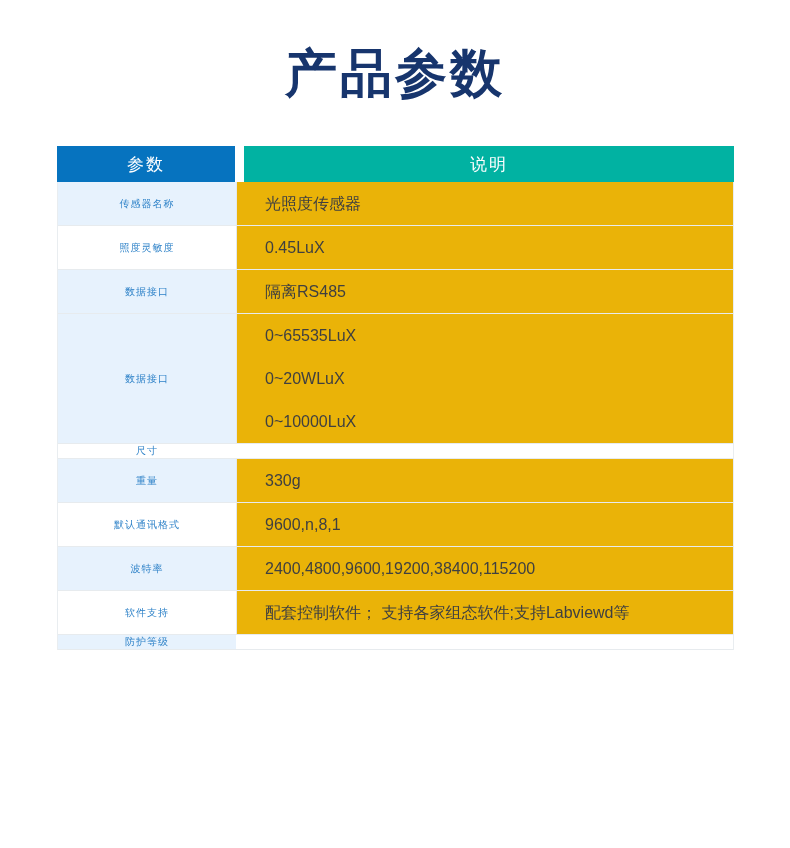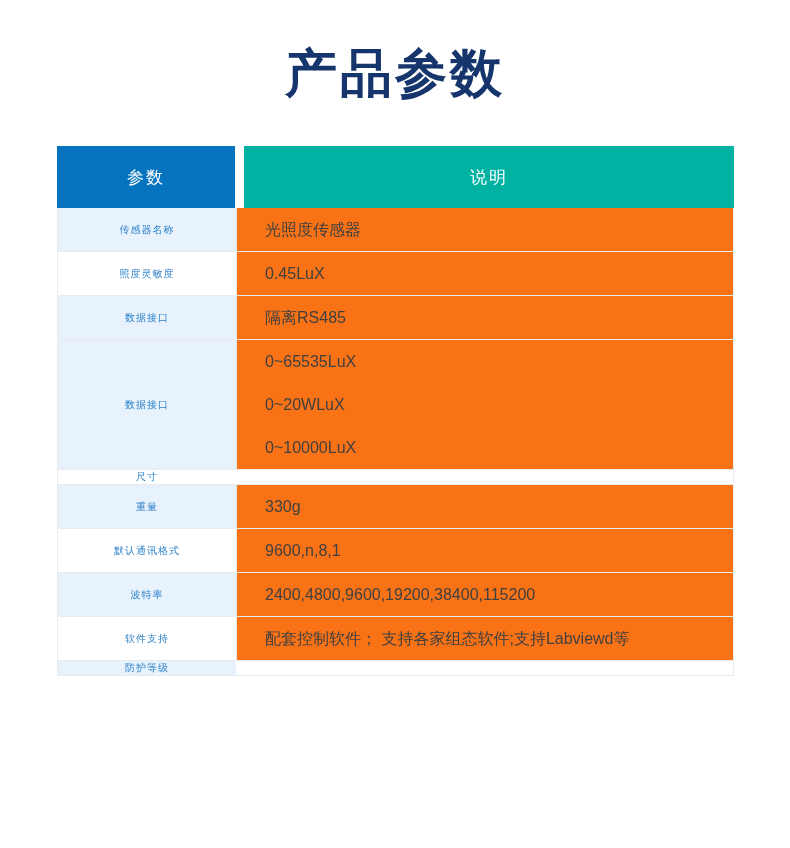--- a/index.html
+++ b/index.html
@@ -23,21 +23,21 @@
     font-weight: 800;
     letter-spacing: 3px;
     color: #17356d;
   }
   .spec-table {
     width: 677px;
     margin: 44px 0 0 57px;
   }
   .thead {
     display: flex;
-    height: 62px;
+    height: 36px;
   }
   .th {
     display: flex;
     align-items: center;
     justify-content: center;
     color: #ffffff;
     font-size: 17px;
     letter-spacing: 2px;
   }
   .th-param {
@@ -73,21 +73,21 @@
   }
   .cell-desc {
     flex: 1;
     border-left: 1px solid #e4e8ec;
     padding-left: 28px;
     display: flex;
     flex-direction: column;
     justify-content: center;
     color: #404040;
     font-size: 16px;
-    background: #f97316;
+    background: #eab308;
   }
   .desc-line {
     height: 43px;
     line-height: 43px;
     white-space: nowrap;
   }
 </style>
 </head>
 <body>
 

